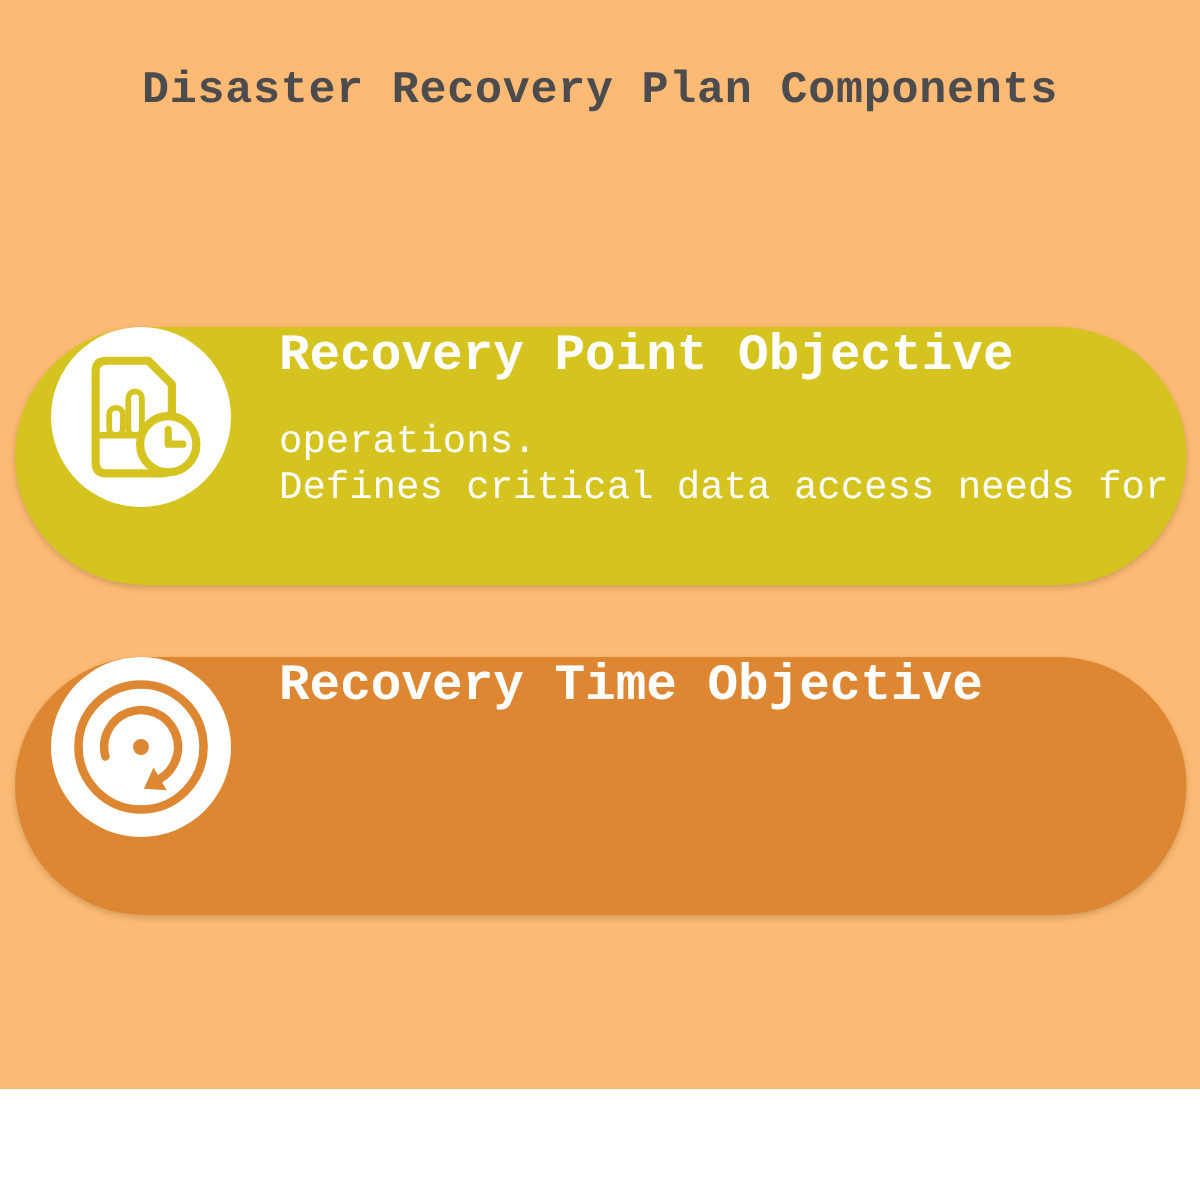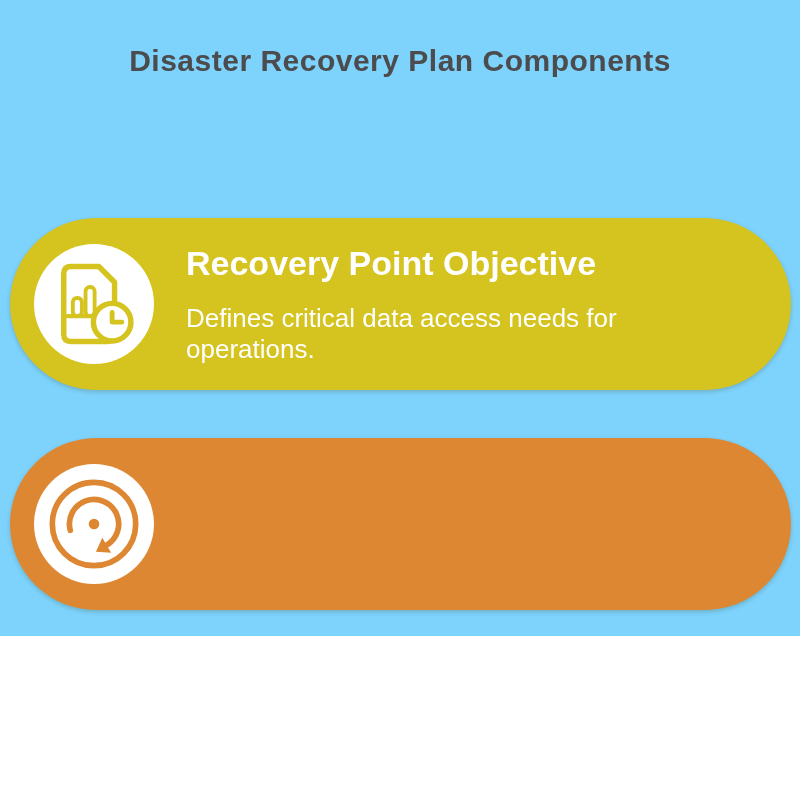--- a/index.html
+++ b/index.html
@@ -3,44 +3,44 @@
 <meta charset="utf-8">
 <style>
   html, body {
     margin: 0;
     padding: 0;
     background: #ffffff;
   }
   .canvas {
     position: relative;
     width: 800px;
-    height: 636px;
-    background: #7dd3fc;
+    height: 726px;
+    background: #fdba74;
     overflow: hidden;
-    font-family: Liberation Sans, sans-serif;
+    font-family: Liberation Mono, monospace;
   }
   .page-title {
     position: absolute;
     top: 44px;
     left: 0;
     width: 800px;
     text-align: center;
     font-size: 30px;
     font-weight: bold;
     letter-spacing: 0.5px;
     color: #4c4c4e;
   }
   .card {
     position: absolute;
     left: 10px;
     width: 781px;
     height: 172px;
     border-radius: 86px;
     display: flex;
-    align-items: center;
+    align-items: flex-start;
     box-shadow: 0 2px 4px rgba(60, 55, 20, 0.22);
   }
   .card.card-1 { top: 218px; }
   .card.card-2 { top: 438px; }
   .icon-circle {
     flex: 0 0 120px;
     width: 120px;
     height: 120px;
     margin-left: 24px;
     border-radius: 50%;
@@ -86,38 +86,39 @@
         <rect x="31" y="24" width="7.5" height="24" rx="3.5" fill="none" stroke="currentColor" stroke-width="3.2"></rect>
         <path d="M 16 48 L 40 48" fill="none" stroke="currentColor" stroke-width="3.6" stroke-linecap="round"></path>
 
         <circle cx="53" cy="53" r="15.5" fill="#ffffff" stroke="currentColor" stroke-width="4.5"></circle>
         <path d="M 53 45 L 53 53 L 61 53" fill="none" stroke="currentColor" stroke-width="4" stroke-linecap="round" stroke-linejoin="round"></path>
       </svg>
     </div>
     <div class="card-text">
       <div class="card-title">Recovery Point Objective</div>
       <div class="card-desc">
+        <div>operations.</div>
         <div>Defines critical data access needs for</div>
-        <div>operations.</div>
       </div>
     </div>
   </div>
 
   <div class="card card-2" style="background-color: rgb(222, 135, 51);">
     <div class="icon-circle" style="color: rgb(222, 135, 51);">
       <svg width="96" height="96" viewBox="0 0 76 76">
 
         <circle cx="38" cy="38" r="33" fill="none" stroke="currentColor" stroke-width="4.5"></circle>
 
         <path d="M 19.2 43 A 19.5 19.5 0 1 1 47.8 54.9" fill="none" stroke="currentColor" stroke-width="4.5" stroke-linecap="round"></path>
 
         <polygon points="39.5,60 44.6,48.8 51.6,60.8" fill="currentColor"></polygon>
 
         <circle cx="38" cy="38" r="4.2" fill="currentColor"></circle>
       </svg>
     </div>
     <div class="card-text">
+      <div class="card-title">Recovery Time Objective</div>
       <div class="card-desc">
       </div>
     </div>
   </div>
 
 </div>
 
 </body></html>

